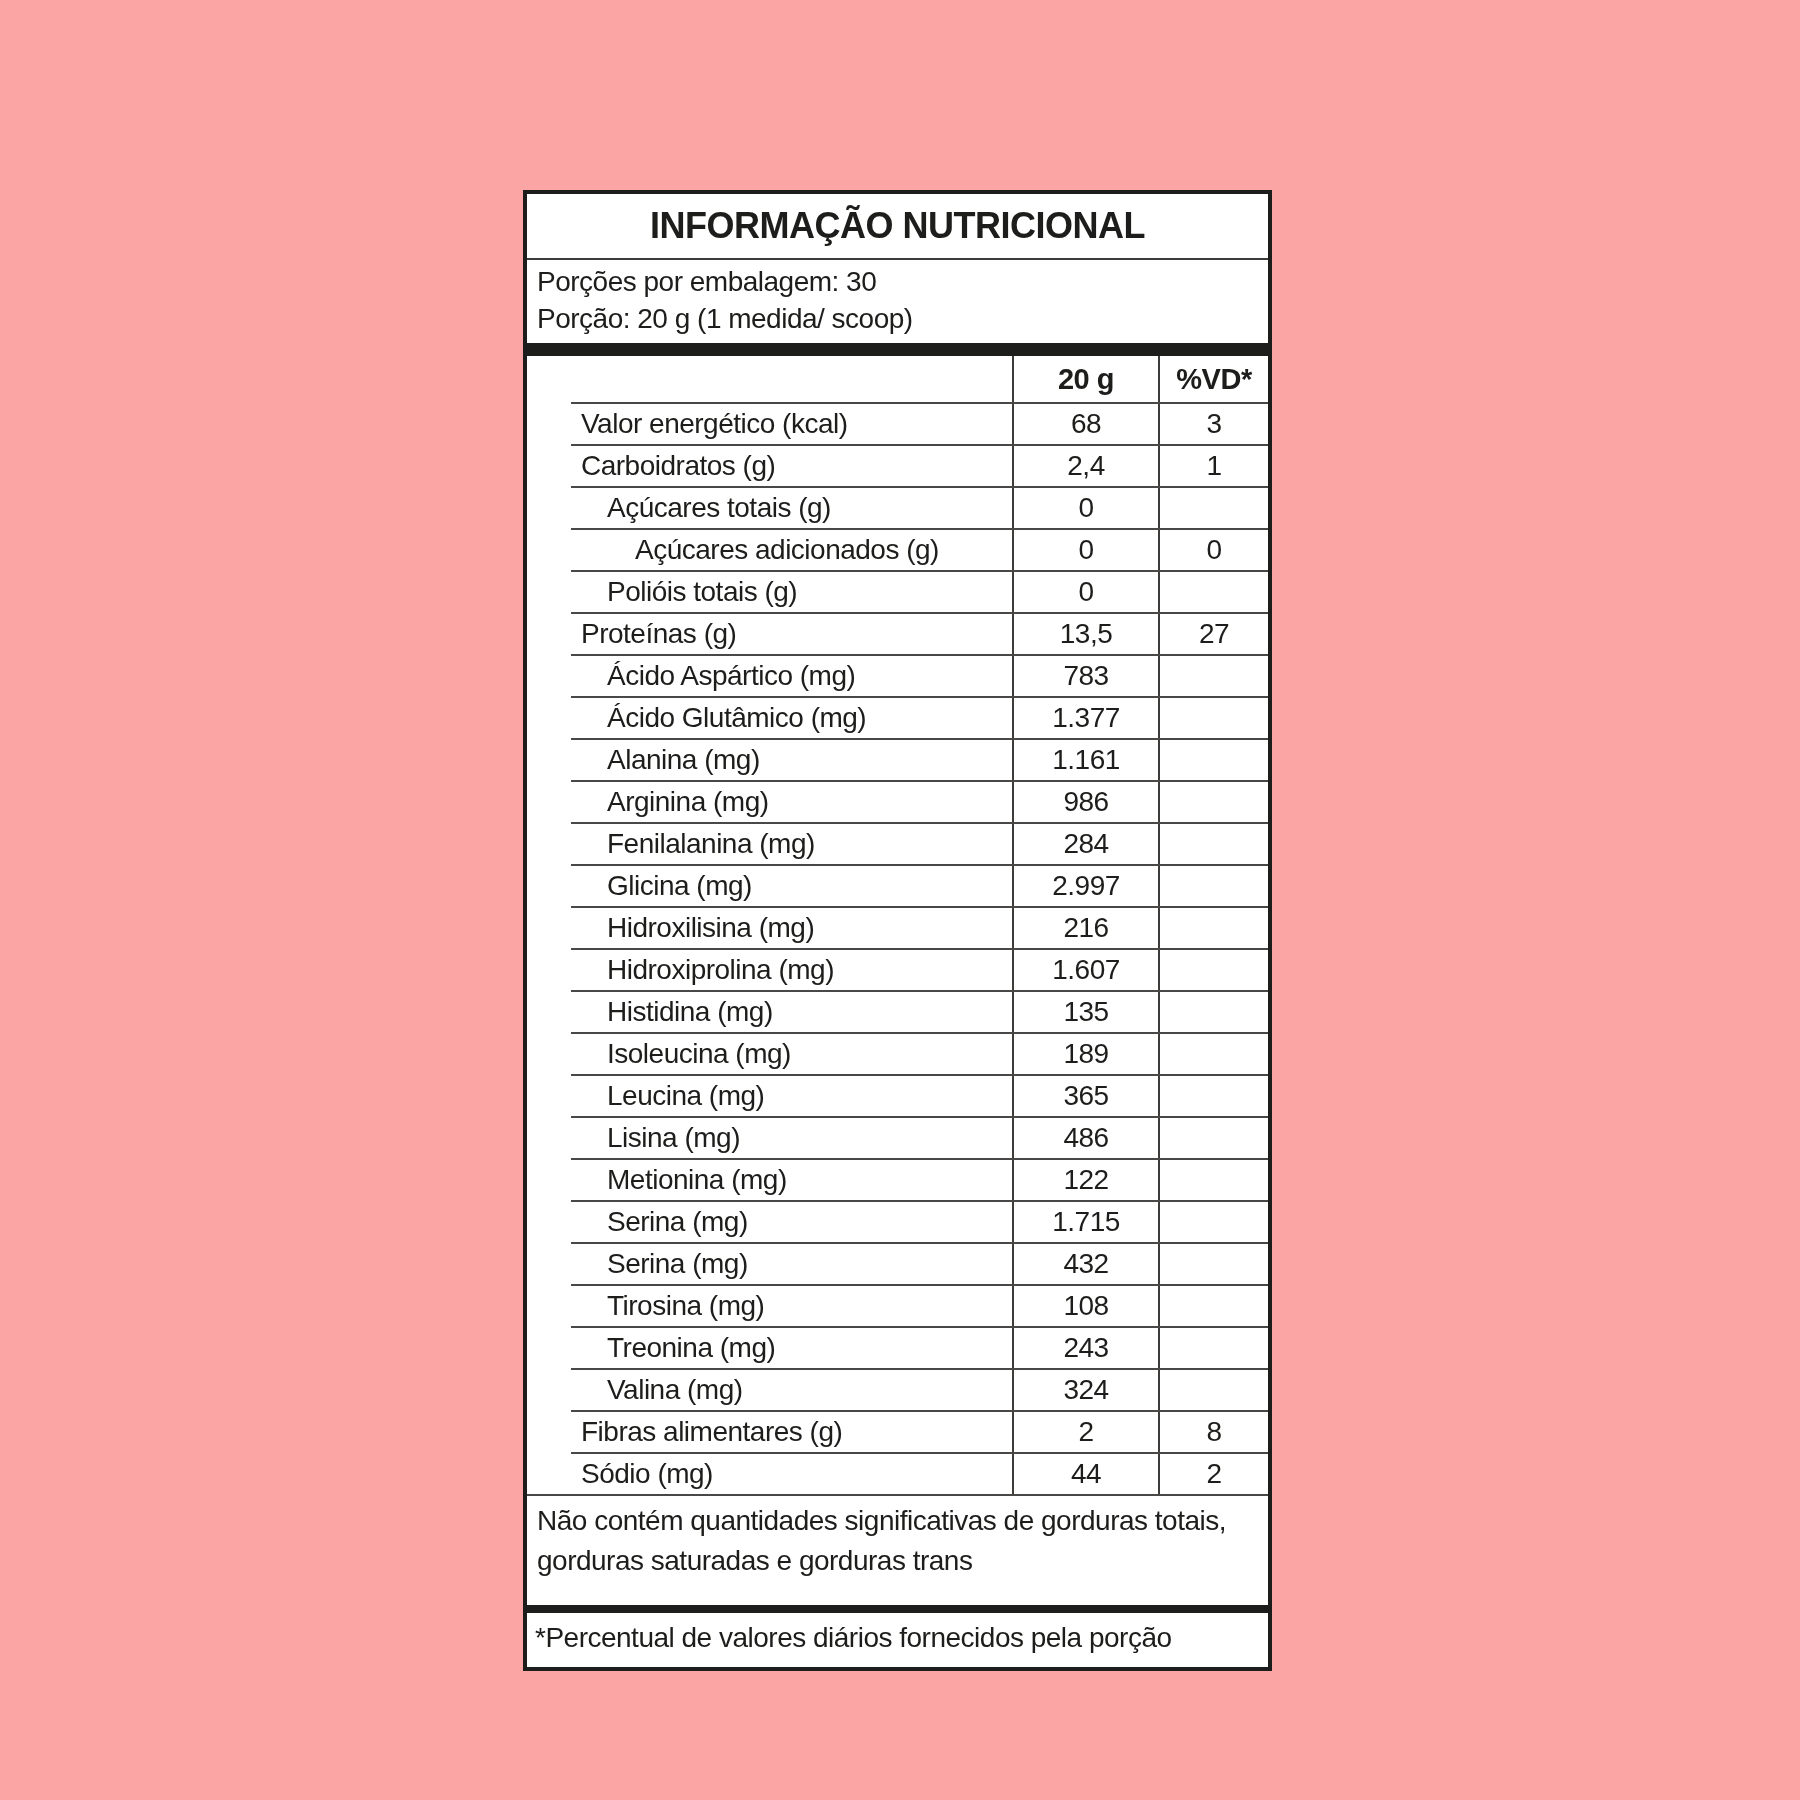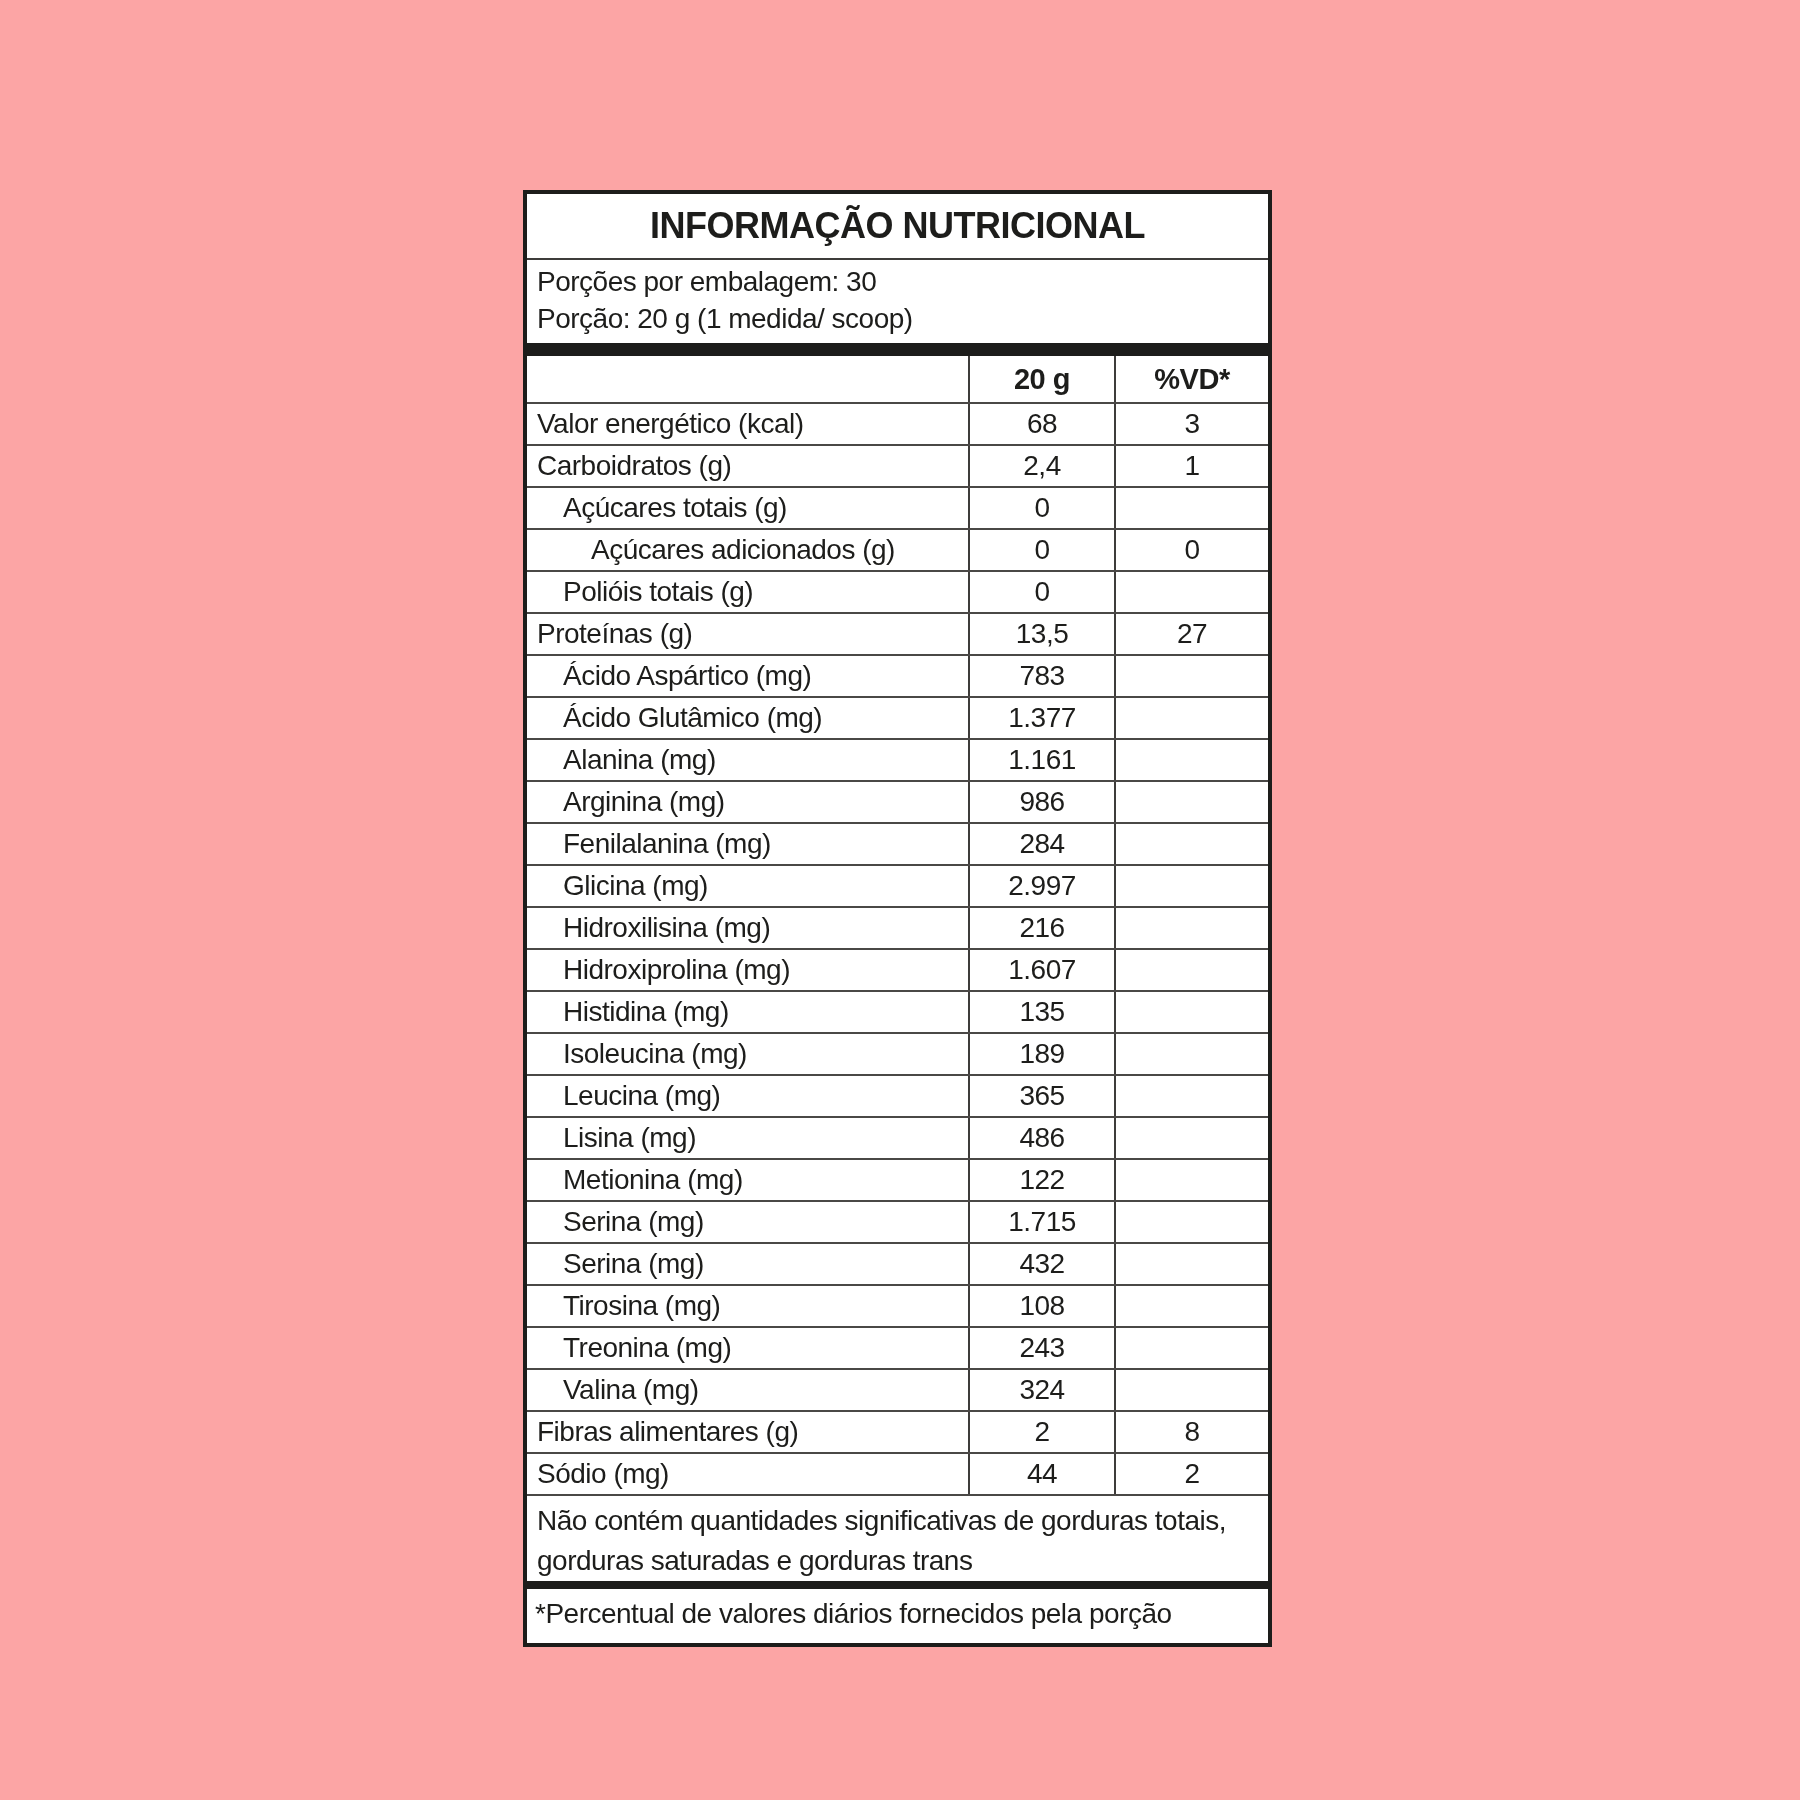--- a/index.html
+++ b/index.html
@@ -46,20 +46,21 @@
     background: #1d1d1b;
   }
   .thin-bar {
     height: 8px;
     background: #1d1d1b;
   }
   .grid-row {
     display: grid;
     grid-template-columns: 441px 146px 1fr;
     box-sizing: border-box;
+    margin-left: 44px;
   }
   .grid-row .cell {
     display: flex;
     align-items: center;
     box-sizing: border-box;
   }
   .cell.c-amount, .cell.c-dv {
     border-left: 2px solid #3e3c3a;
     justify-content: center;
     text-align: center;
@@ -72,21 +73,21 @@
   .data-row {
     height: 42px;
     font-size: 28px;
     border-top: 2px solid #4a4846;
   }
   .indent-0 { padding-left: 10px; }
   .indent-1 { padding-left: 36px; }
   .indent-2 { padding-left: 64px; text-align: right; }
   .note-section {
     border-top: 2px solid #4a4846;
-    padding: 5px 10px 0 10px;
+    padding: 5px 10px 24px 10px;
     font-size: 28px;
   }
   .note-section > div {
     line-height: 40px;
   }
   .footer-section {
     padding: 5px 8px 9px 8px;
     font-size: 28px;
     line-height: 40px;
     border-radius: 8px;

